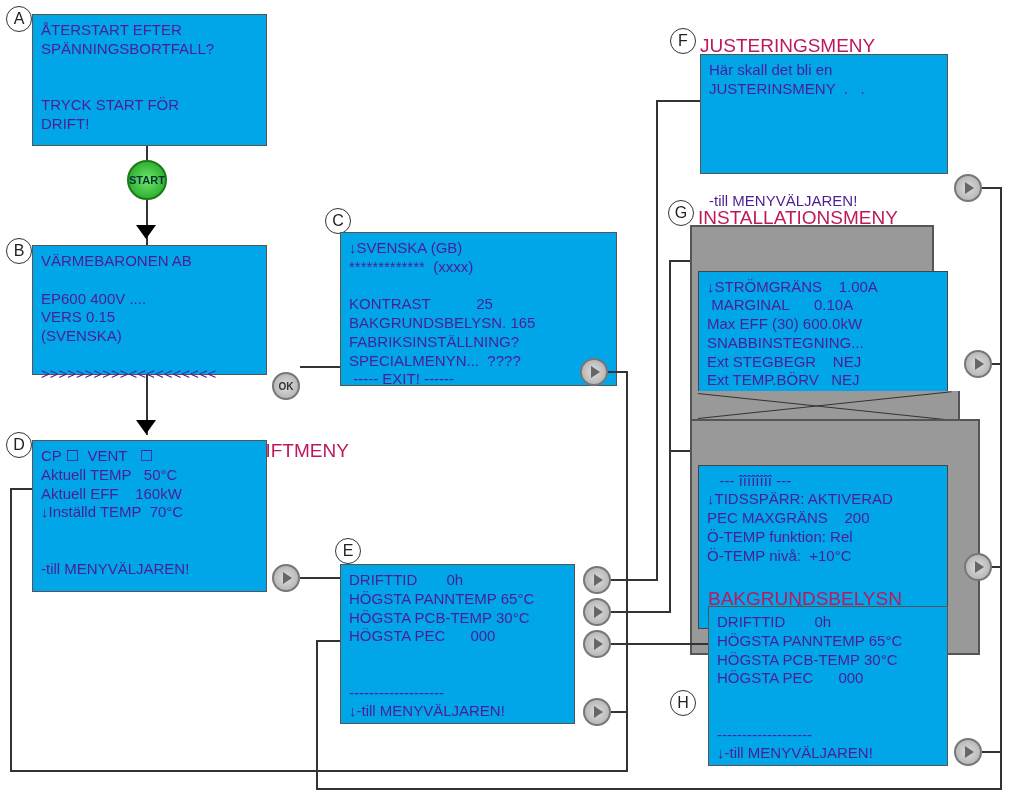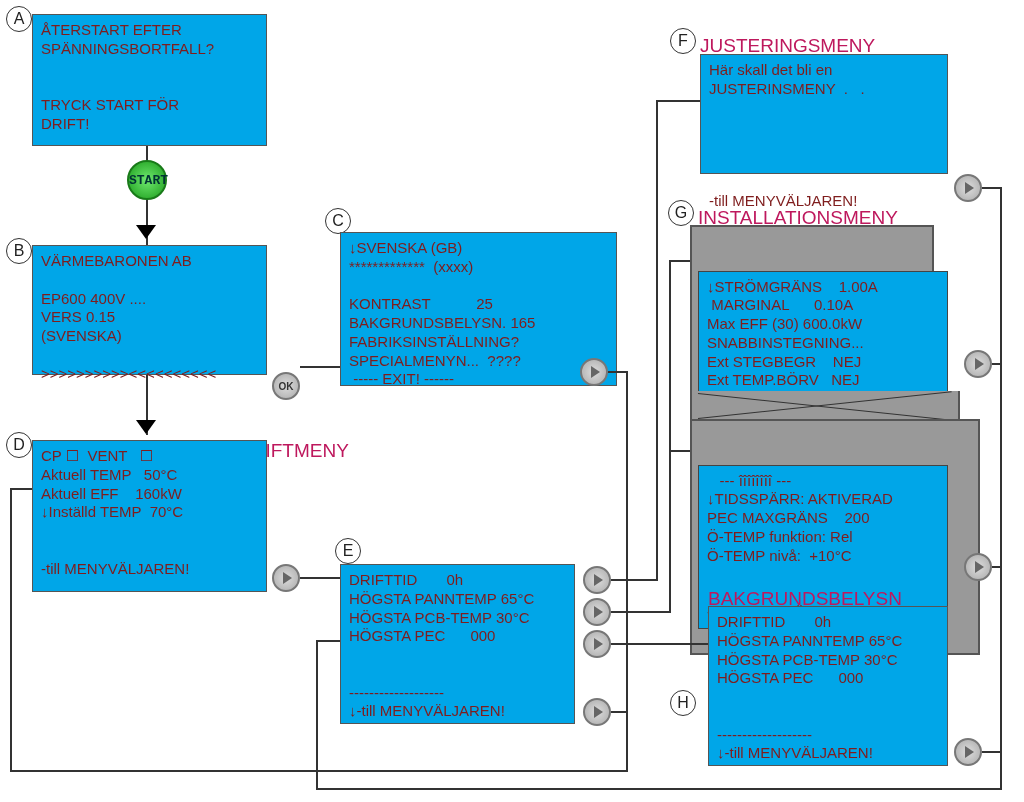--- a/index.html
+++ b/index.html
@@ -7,21 +7,21 @@
     font-family: "Segoe UI", Arial, sans-serif;
     background: #fff;
     width: 1024px;
     height: 802px;
     position: relative;
   }
   .box {
     position: absolute;
     background: #00A6E8;
     border: 1px solid #555;
-    color: #7f1d1d;
+    color: #4c1d95;
     font-size: 15px;
     line-height: 1.25;
     padding: 6px 8px;
     white-space: pre;
   }
   .box.gray-outer {
     background: #999;
     border: 2px solid #555;
     padding: 6px;
   }
@@ -48,25 +48,24 @@
     font-size: 19px;
   }
   .start-btn {
     position: absolute;
     width: 40px;
     height: 40px;
     border-radius: 50%;
     background: radial-gradient(#6fe86f, #1a9b1a);
     border: 2px solid #197a19;
     color: #033;
-    font-size: 13px;
+    font-size: 11px;
     font-weight: bold;
     text-align: left;
     line-height: 37px;
-    font-family: Liberation Mono, monospace;
   }
   .ok-btn {
     position: absolute;
     width: 28px;
     height: 28px;
     border-radius: 50%;
     background: radial-gradient(#ddd,#aaa);
     border: 2px solid #777;
     color: #333;
     font-size: 10px;

